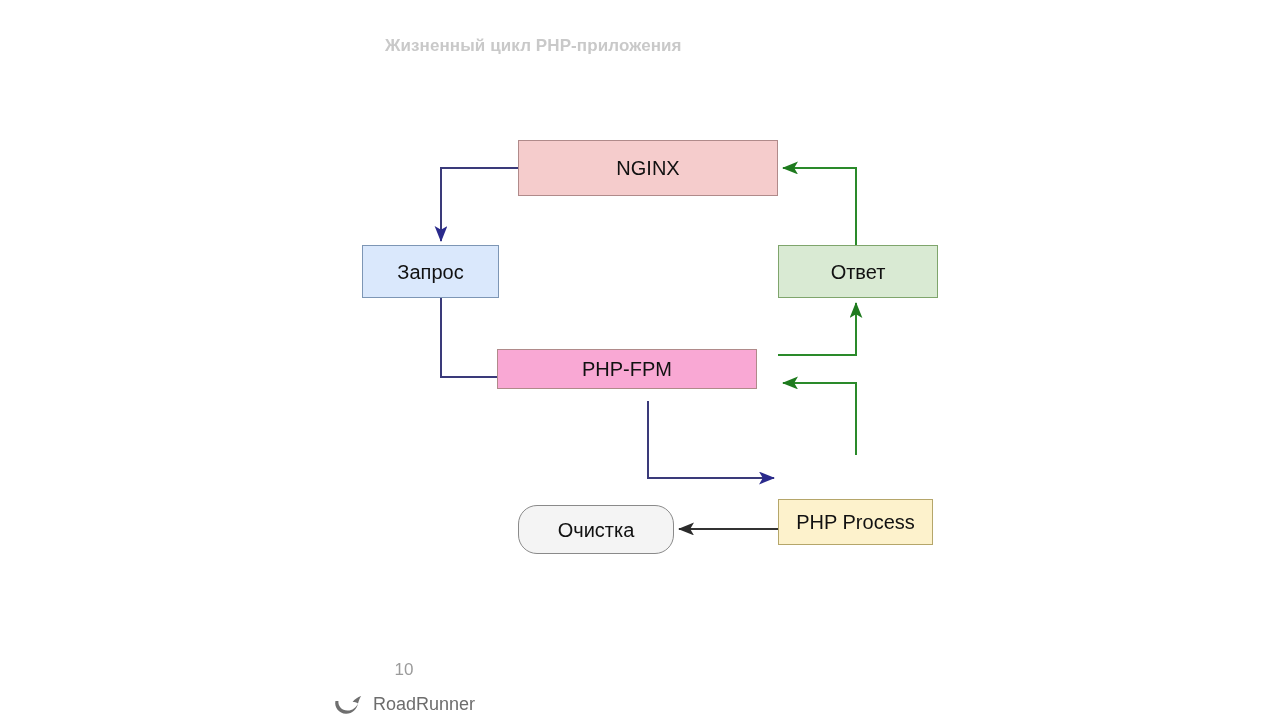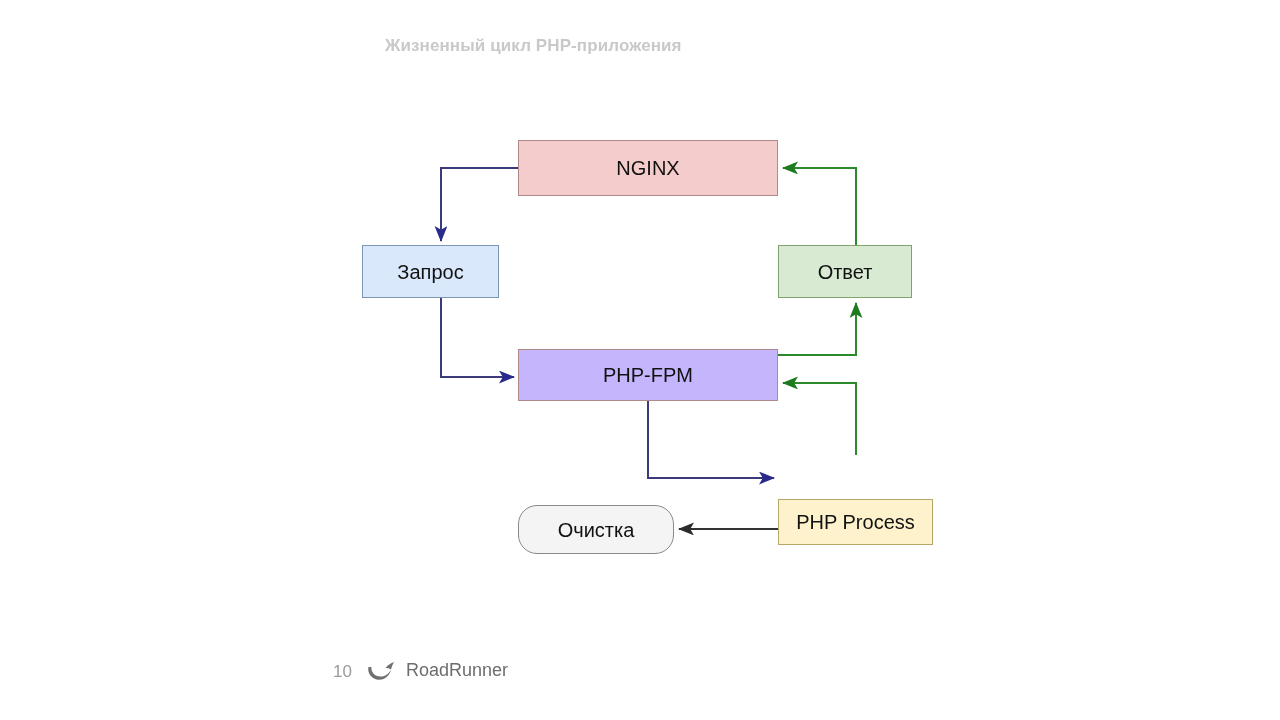--- a/index.html
+++ b/index.html
@@ -60,20 +60,21 @@
   }
 
   
   #footer {
     position: absolute;
     left: 333px;
     top: 660px;
     display: flex;
     align-items: center;
     gap: 14px;
+    flex-direction: column;
   }
   #page-number {
     font-size: 17px;
     color: #9b9b9b;
     font-weight: 400;
   }
   #brand {
     display: flex;
     gap: 10px;
   }
@@ -114,24 +115,24 @@
       </g>
   </svg>
 
   <div id="node-layer">
       <div class="node" style="left: 518px; top: 140px; width: 260px; height: 56px; background: rgb(245, 204, 204); border-color: rgb(176, 138, 138); color: rgb(17, 17, 17);">
         <span>NGINX</span>
       </div>
       <div class="node" style="left: 362px; top: 245px; width: 137px; height: 53px; background: rgb(218, 232, 252); border-color: rgb(125, 150, 181); color: rgb(17, 17, 17);">
         <span>Запрос</span>
       </div>
-      <div class="node" style="left: 778px; top: 245px; width: 134px; height: 53px; background: rgb(217, 234, 211); border-color: rgb(127, 165, 108); color: rgb(17, 17, 17);">
+      <div class="node" style="left: 778px; top: 245px; width: 160px; height: 53px; background: rgb(217, 234, 211); border-color: rgb(127, 165, 108); color: rgb(17, 17, 17);">
         <span>Ответ</span>
       </div>
-      <div class="node" style="left: 518px; top: 349px; width: 260px; height: 52px; background: #c4b5fd; border-color: rgb(176, 138, 138); color: rgb(17, 17, 17);">
+      <div class="node" style="left: 497px; top: 349px; width: 260px; height: 40px; background: #f9a8d4; border-color: rgb(176, 138, 138); color: rgb(17, 17, 17);">
         <span>PHP-FPM</span>
       </div>
       <div class="node" style="left: 778px; top: 455px; width: 155px; height: 46px; background: rgb(253, 242, 204); border-color: rgb(181, 166, 106); color: rgb(17, 17, 17); margin-top: 44px;">
         <span>PHP Process</span>
       </div>
       <div class="node" style="left: 518px; top: 505px; width: 156px; height: 49px; background: rgb(244, 244, 244); border-color: rgb(138, 138, 138); color: rgb(17, 17, 17); border-radius: 19px;">
         <span>Очистка</span>
       </div>
     </div>
 </div>

